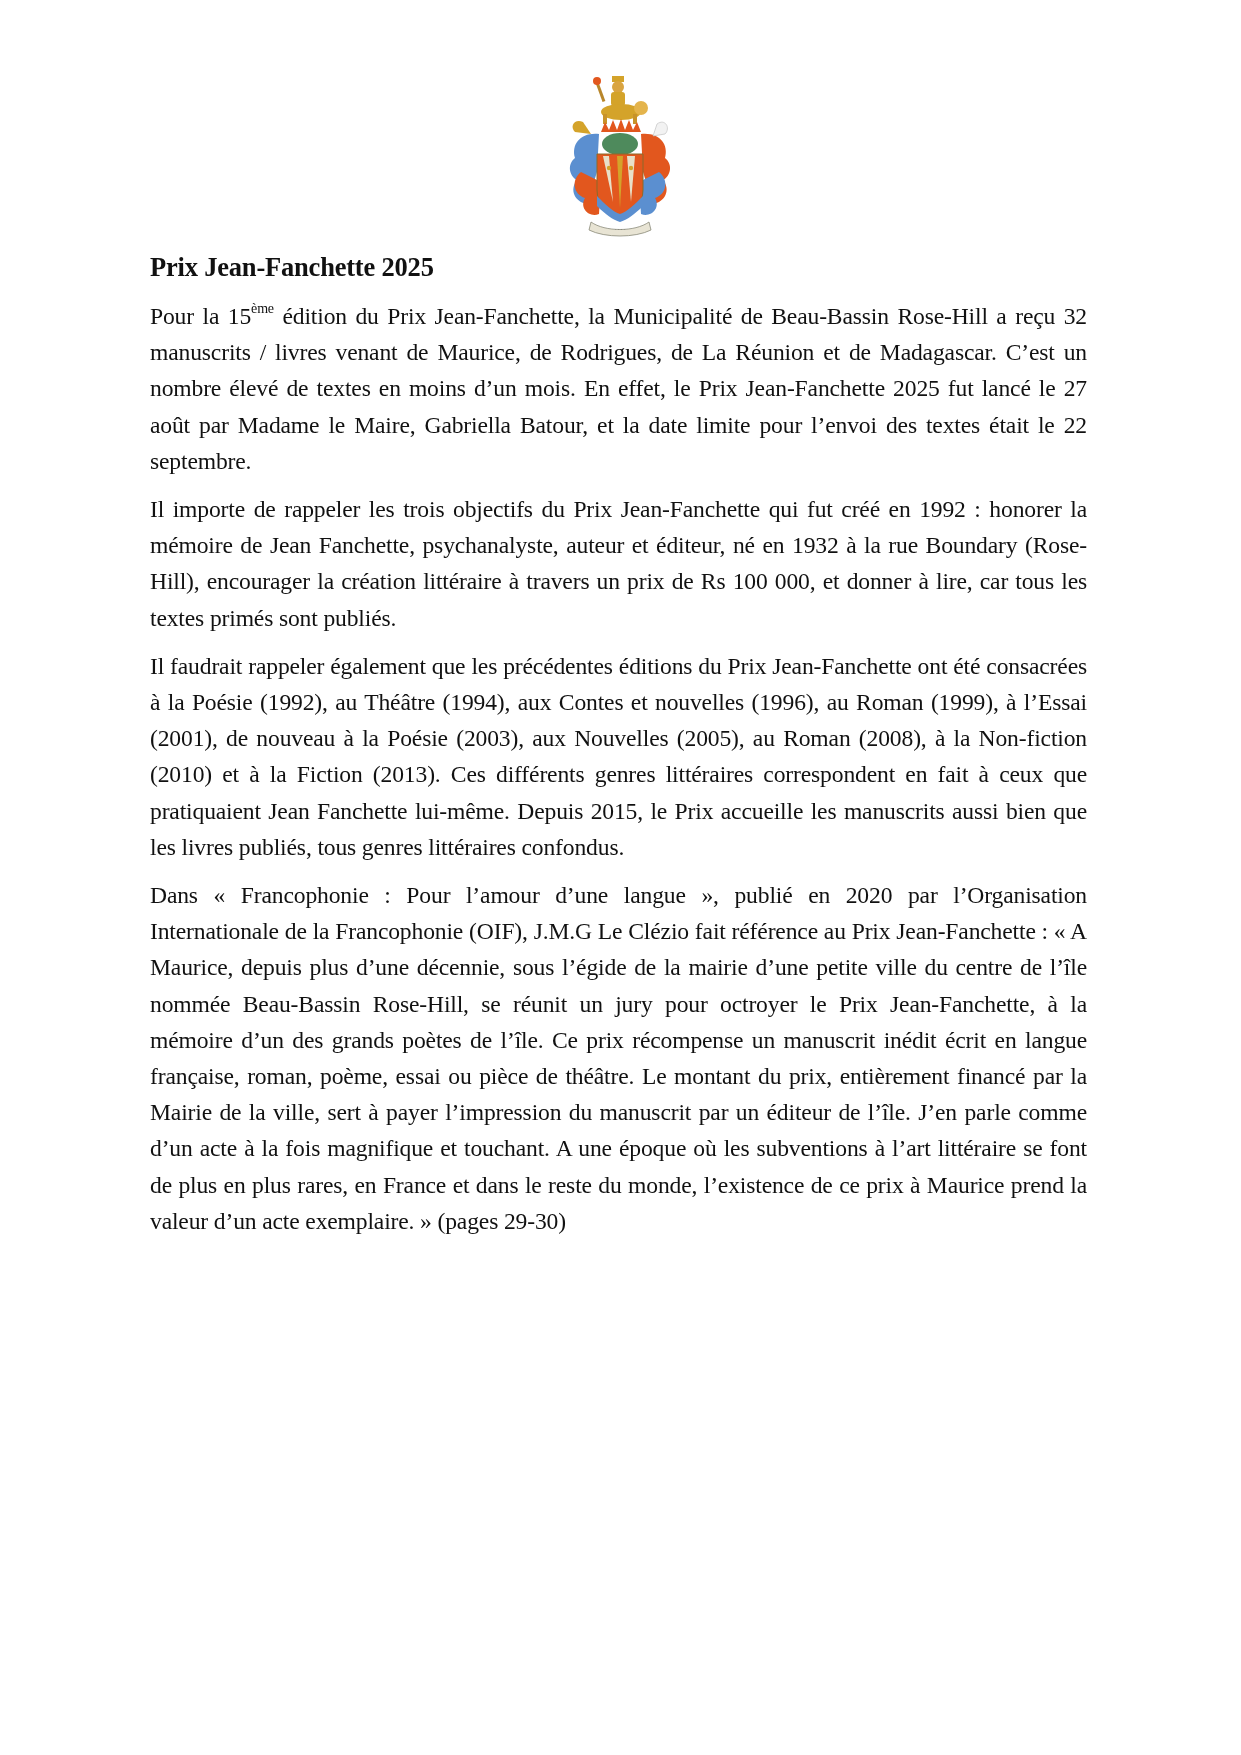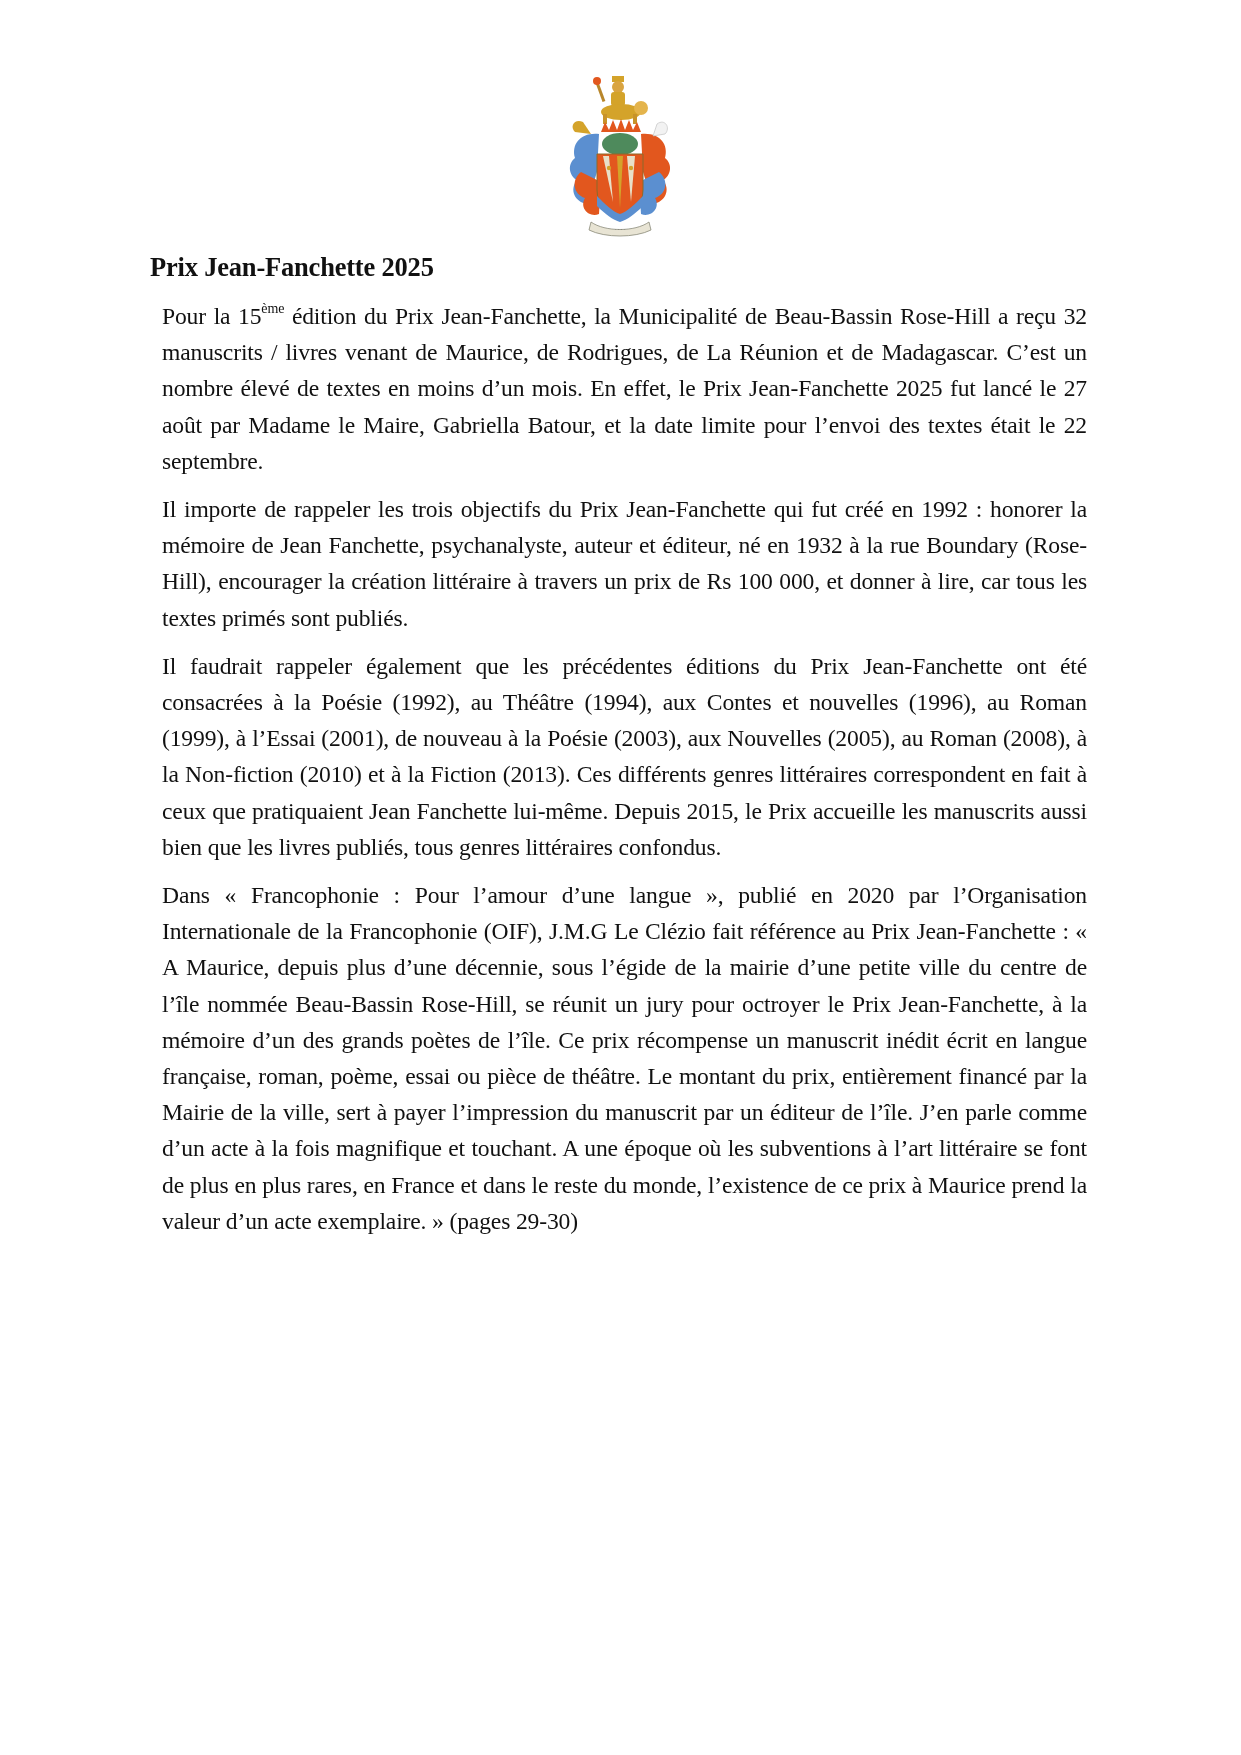--- a/index.html
+++ b/index.html
@@ -40,21 +40,21 @@
       font-size: 26.5px;
       font-weight: bold;
       margin: 0 0 14px 0;
       line-height: 34px;
       letter-spacing: -0.2px;
     }
     .para {
       font-size: 23.6px;
       line-height: 36.2px;
       text-align: justify;
-      margin: 0 0 12px 12px;
+      margin: 0 0 12px 0;
       letter-spacing: -0.15px;
     }
     .para sup {
       font-size: 14px;
       line-height: 0;
       position: relative;
       top: -2px;
     }
   </style>
 </head>

